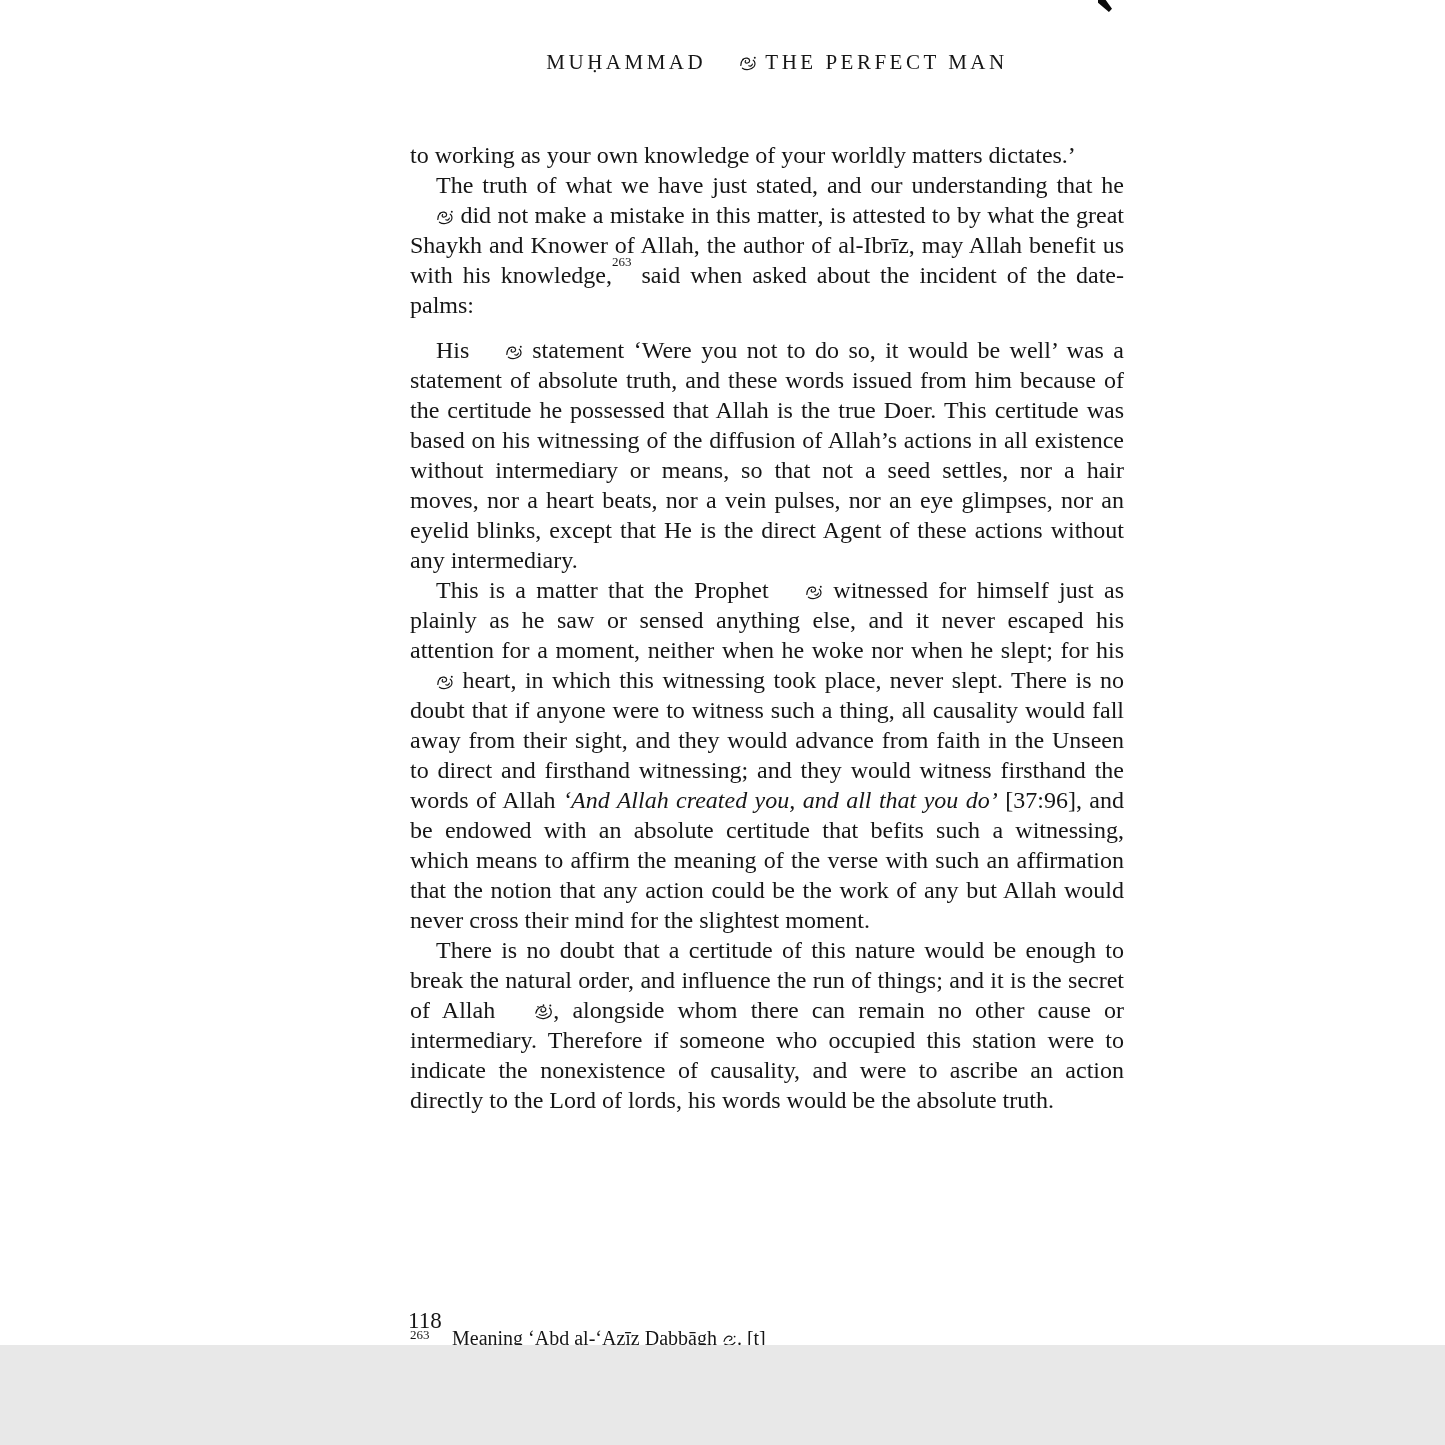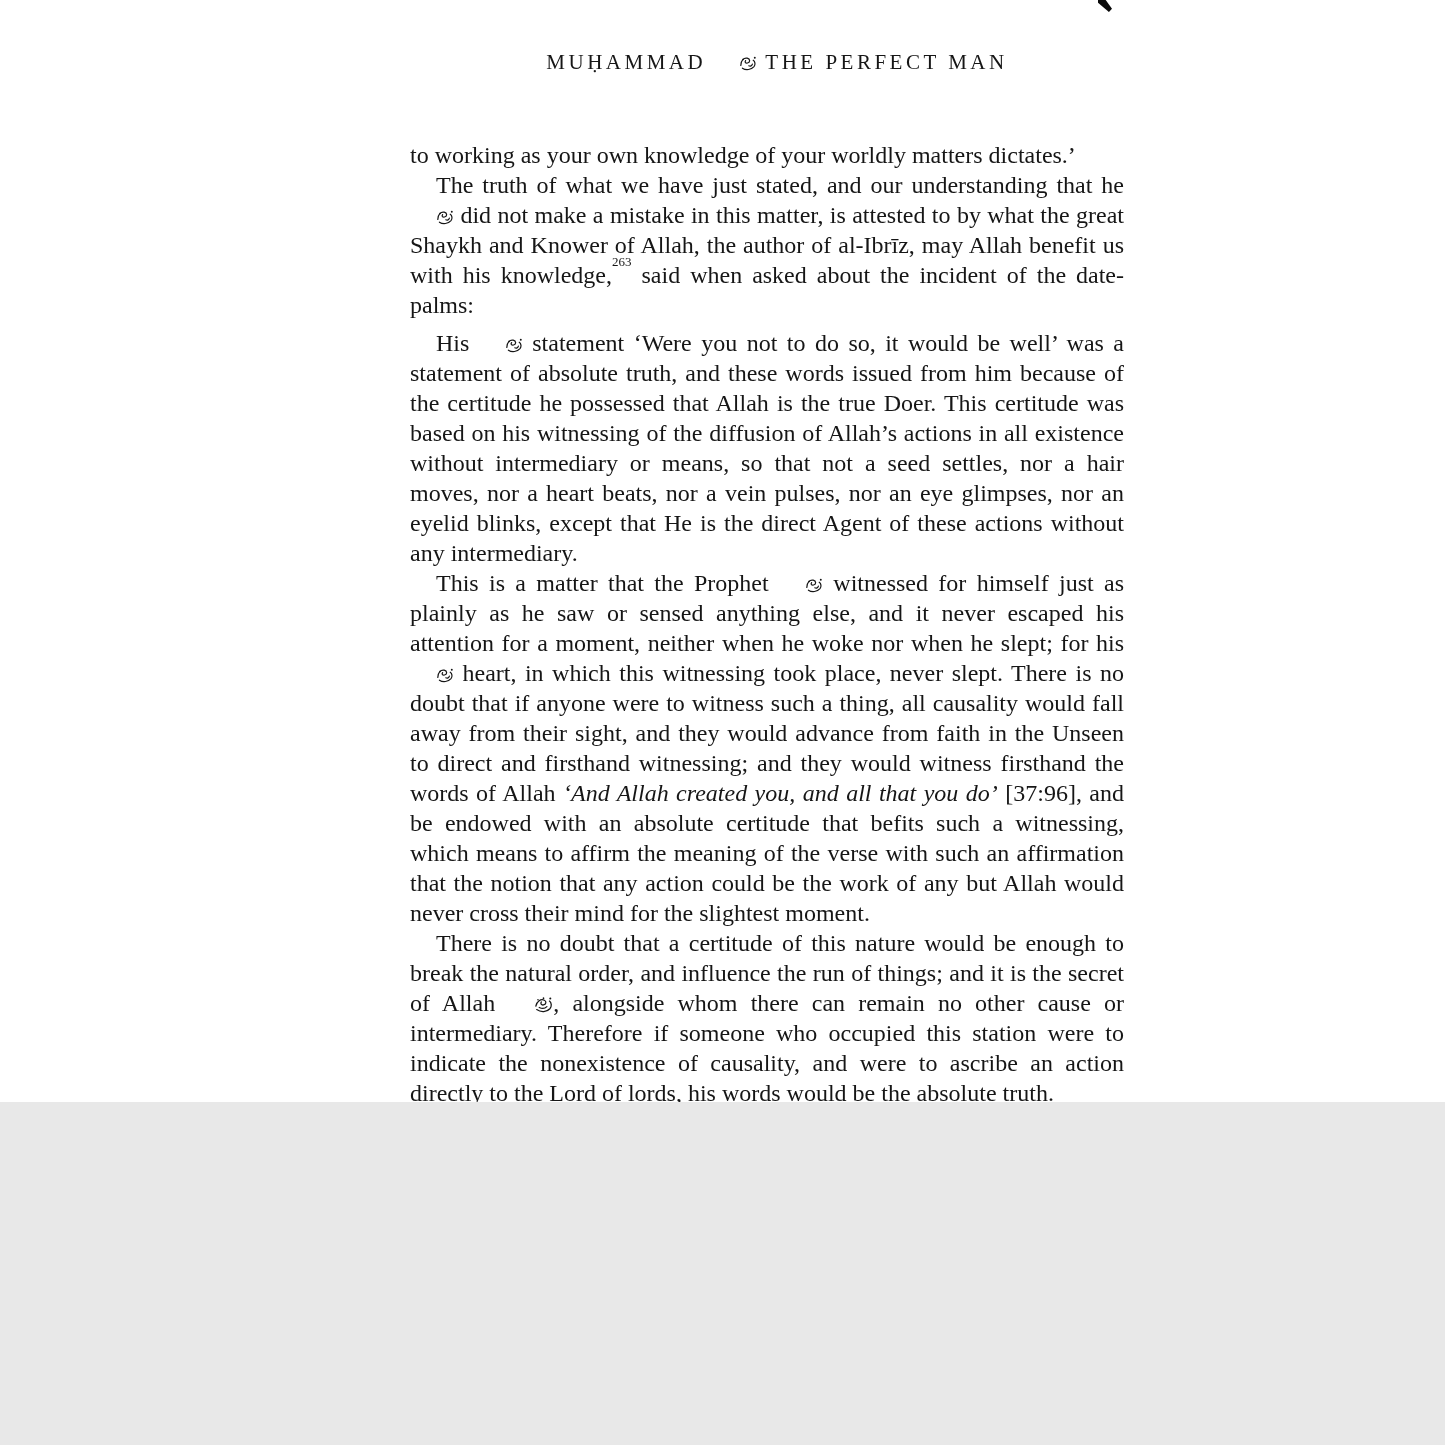--- a/index.html
+++ b/index.html
@@ -3,21 +3,21 @@
 <meta charset="utf-8">
 <style>
   html, body {
     margin: 0;
     padding: 0;
     background: #e8e8e8;
   }
   .page {
     position: relative;
     width: 1445px;
-    height: 1102px;
+    height: 1345px;
     background: var(--paper, #ffffff);
     color: var(--ink, #161616);
     font-family: "Liberation Serif", "DejaVu Serif", serif;
     overflow: hidden;
     margin: 0 auto;
   }
   .running-header {
     position: absolute;
     top: 50px;
     left: 408px;
@@ -38,21 +38,21 @@
     max-height: 1168px;
     overflow: hidden;
     font-size: 24px;
     line-height: 30px;
     text-align: justify;
   }
   .body-text p {
     margin: 0;
   }
   .body-text p.indent { text-indent: 26px; }
-  .body-text p.gap { margin-top: 8px; }
+  .body-text p.gap { margin-top: 15px; }
   .body-text i { font-style: italic; }
   sup.fn-ref {
     font-size: 13px;
     line-height: 0;
     position: relative;
     top: -8px;
     letter-spacing: 0;
   }
   .callig {
     display: inline-block;

